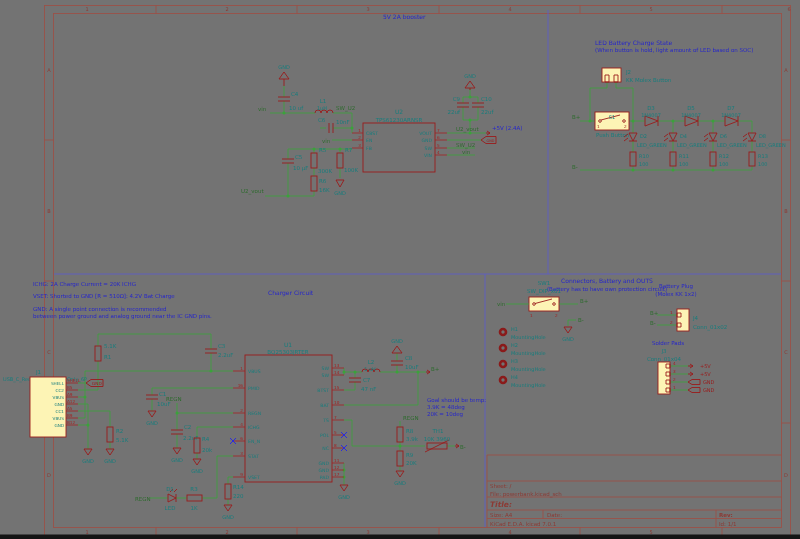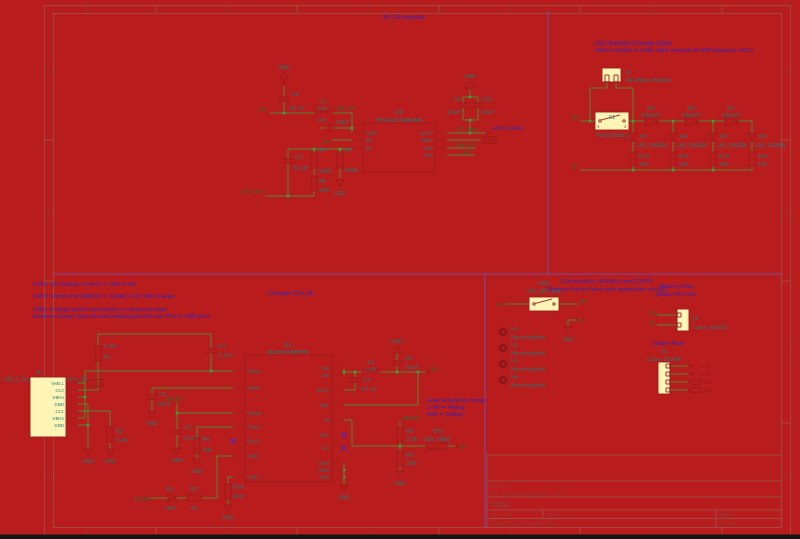--- a/index.html
+++ b/index.html
@@ -1,16 +1,16 @@
 <!DOCTYPE html>
 <html><head>
 <meta charset="utf-8">
 <style>
   html,body{margin:0;padding:0;background:#e8e6de;}
-  #stage{position:relative;width:800px;height:539px;background:#b91c1c;overflow:hidden;}
+  #stage{position:relative;width:800px;height:539px;background:#737373;overflow:hidden;}
   svg{position:absolute;left:0;top:0;}
   text{font-family:"DejaVu Sans",sans-serif;fill:#187d7d;}
   .w{stroke:#3aa33a;stroke-width:.8;fill:none}
   .sym{stroke:#9a1b1b;stroke-width:.9;fill:none}
   .symf{stroke:#9a1b1b;stroke-width:.9;fill:#fdf4b5}
   .pinl{stroke:#a32222;stroke-width:.8;fill:none}
   .dot{fill:#3aa33a;stroke:none}
   .t{fill:#187d7d}.r{fill:#a32222}.g{fill:#2e6b2e}.b{fill:#2727c9}.m{fill:#9a1b1b}.tb{fill:#8c3a34}
   .frame{stroke:#9a5148;stroke-width:.9;fill:none}
   .dnc{stroke:#2b2be0;stroke-width:1;fill:none}

